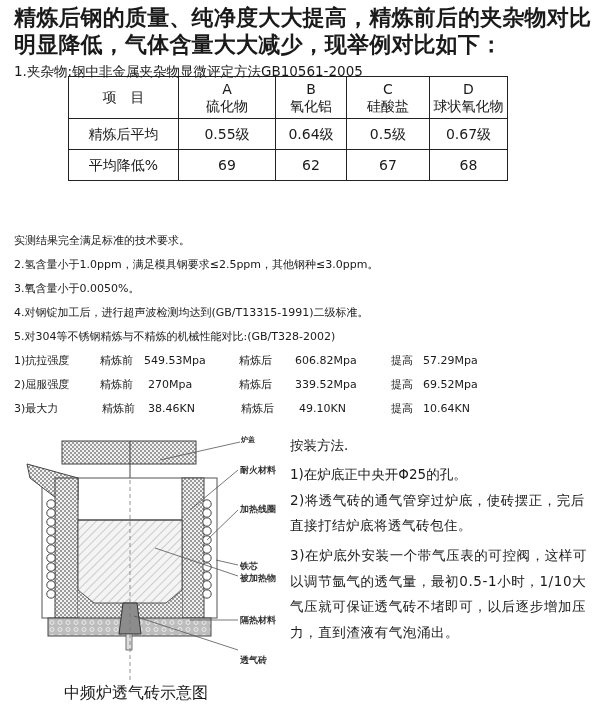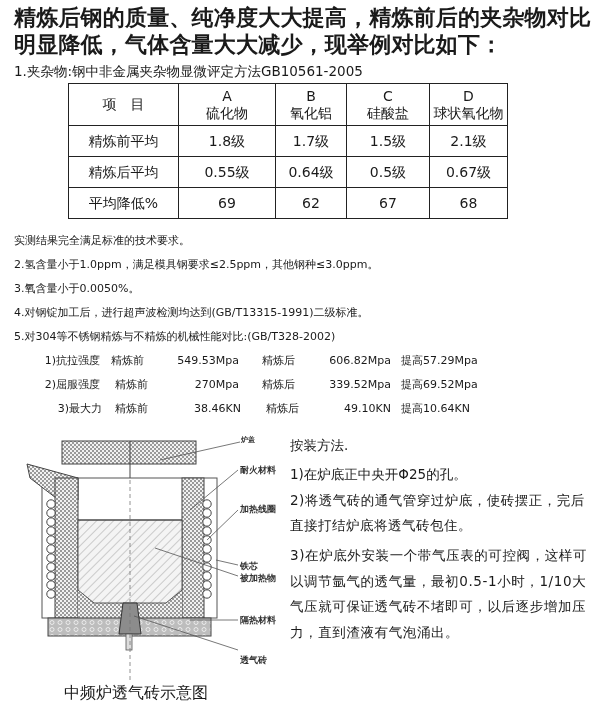--- a/index.html
+++ b/index.html
@@ -1,26 +1,26 @@
 <!DOCTYPE html>
 <html><head>
 <meta charset="utf-8">
 <style>
   html, body { margin:0; padding:0; background:#ffffff; }
   body { width:606px; height:709px; position:relative; overflow:hidden; color:#1a1a1a;
          font-family: "DejaVu Sans", "Liberation Sans", sans-serif; }
   .abs { position:absolute; white-space:nowrap; }
   .intro { left:14px; top:4px; font-size:22px; font-weight:bold; line-height:27px; width:590px; white-space:normal; letter-spacing:0.2px; }
   .sec1 { left:14px; top:63px; font-size:13.5px; }
-  table.inc { position:absolute; left:68px; top:83px; width:440px; border-collapse:collapse; font-size:14px; }
+  table.inc { position:absolute; left:68px; top:76px; width:440px; border-collapse:collapse; font-size:14px; }
   table.inc td { border:1.5px solid #222; text-align:center; padding:0; line-height:17px; }
   table.inc tr.h td { height:41px; }
   table.inc tr.r td { height:30px; }
   .line { left:14px; font-size:11px; }
-  .mp span { display:inline-block;text-align:right; }
+  .mp span { display:inline-block; }
   .diagram { position:absolute; left:0; top:430px; width:290px; height:279px; }
   .caption { left:64px; top:683px; font-size:16px; }
   .lbl { font-size:9px; font-weight:bold; color:#333;font-family:Liberation Mono, monospace; }
   .right { left:290px; font-size:13.5px; }
 </style>
 </head>
 <body>
 
 <div class="abs intro">精炼后钢的质量、纯净度大大提高，精炼前后的夹杂物对比明显降低，气体含量大大减少，现举例对比如下：</div>
 
@@ -39,27 +39,20 @@
           <div>氧化铝</div>
         </td>
     <td style="width:82px">
           <div>C</div>
           <div>硅酸盐</div>
         </td>
     <td>
           <div>D</div>
           <div>球状氧化物</div>
         </td>
-  </tr>
-  <tr class="r">
-    <td>精炼前平均</td>
-    <td>1.8级</td>
-    <td>1.7级</td>
-    <td>1.5级</td>
-    <td>2.1级</td>
   </tr>
   <tr class="r">
     <td>精炼后平均</td>
     <td>0.55级</td>
     <td>0.64级</td>
     <td>0.5级</td>
     <td>0.67级</td>
   </tr>
   <tr class="r">
     <td>平均降低%</td>

